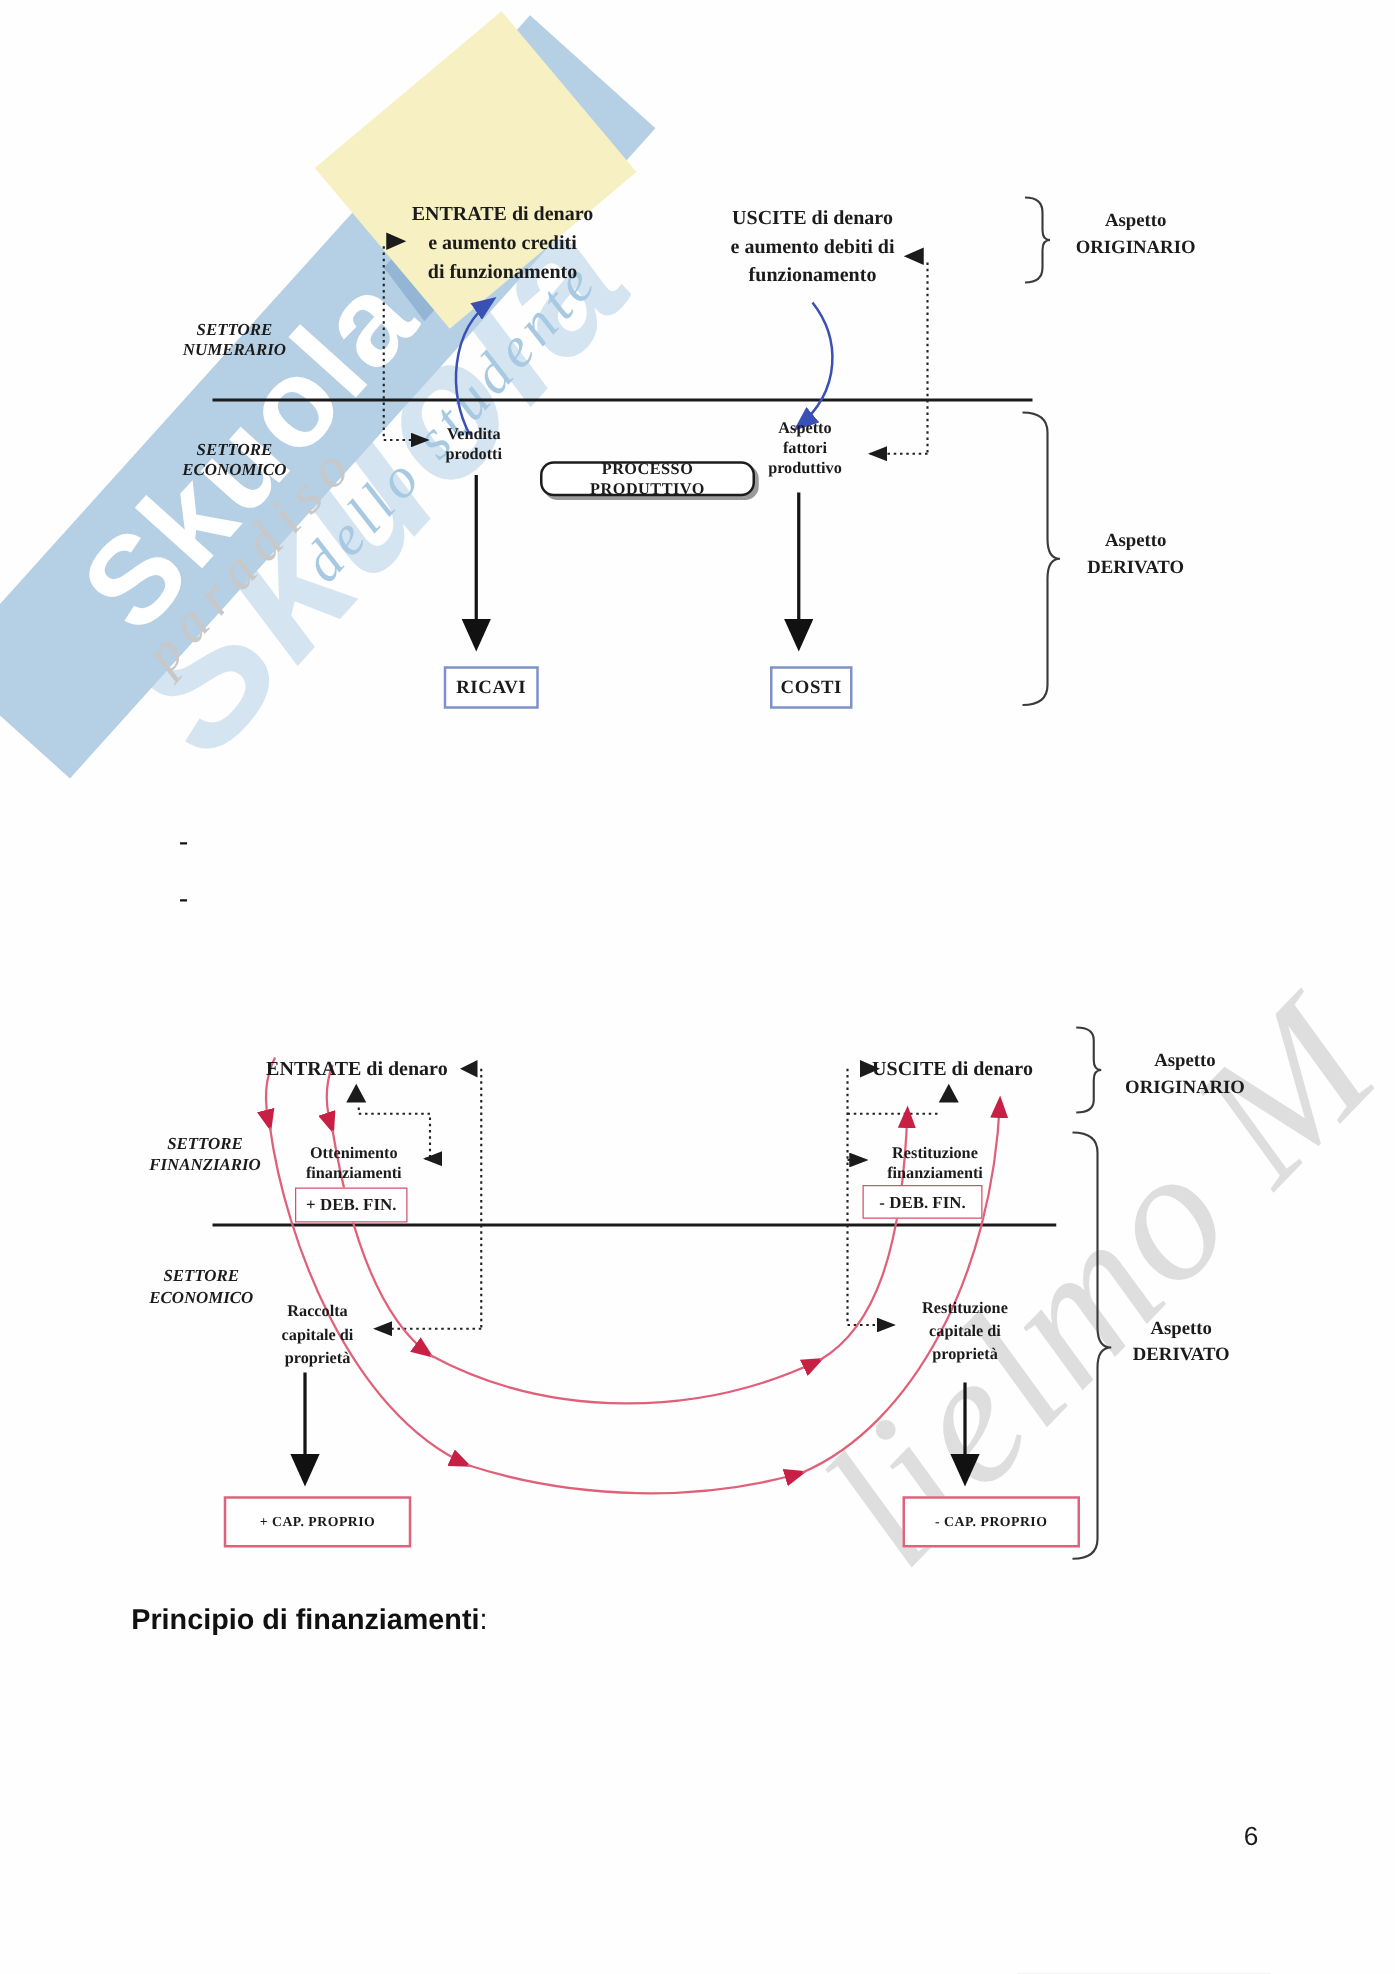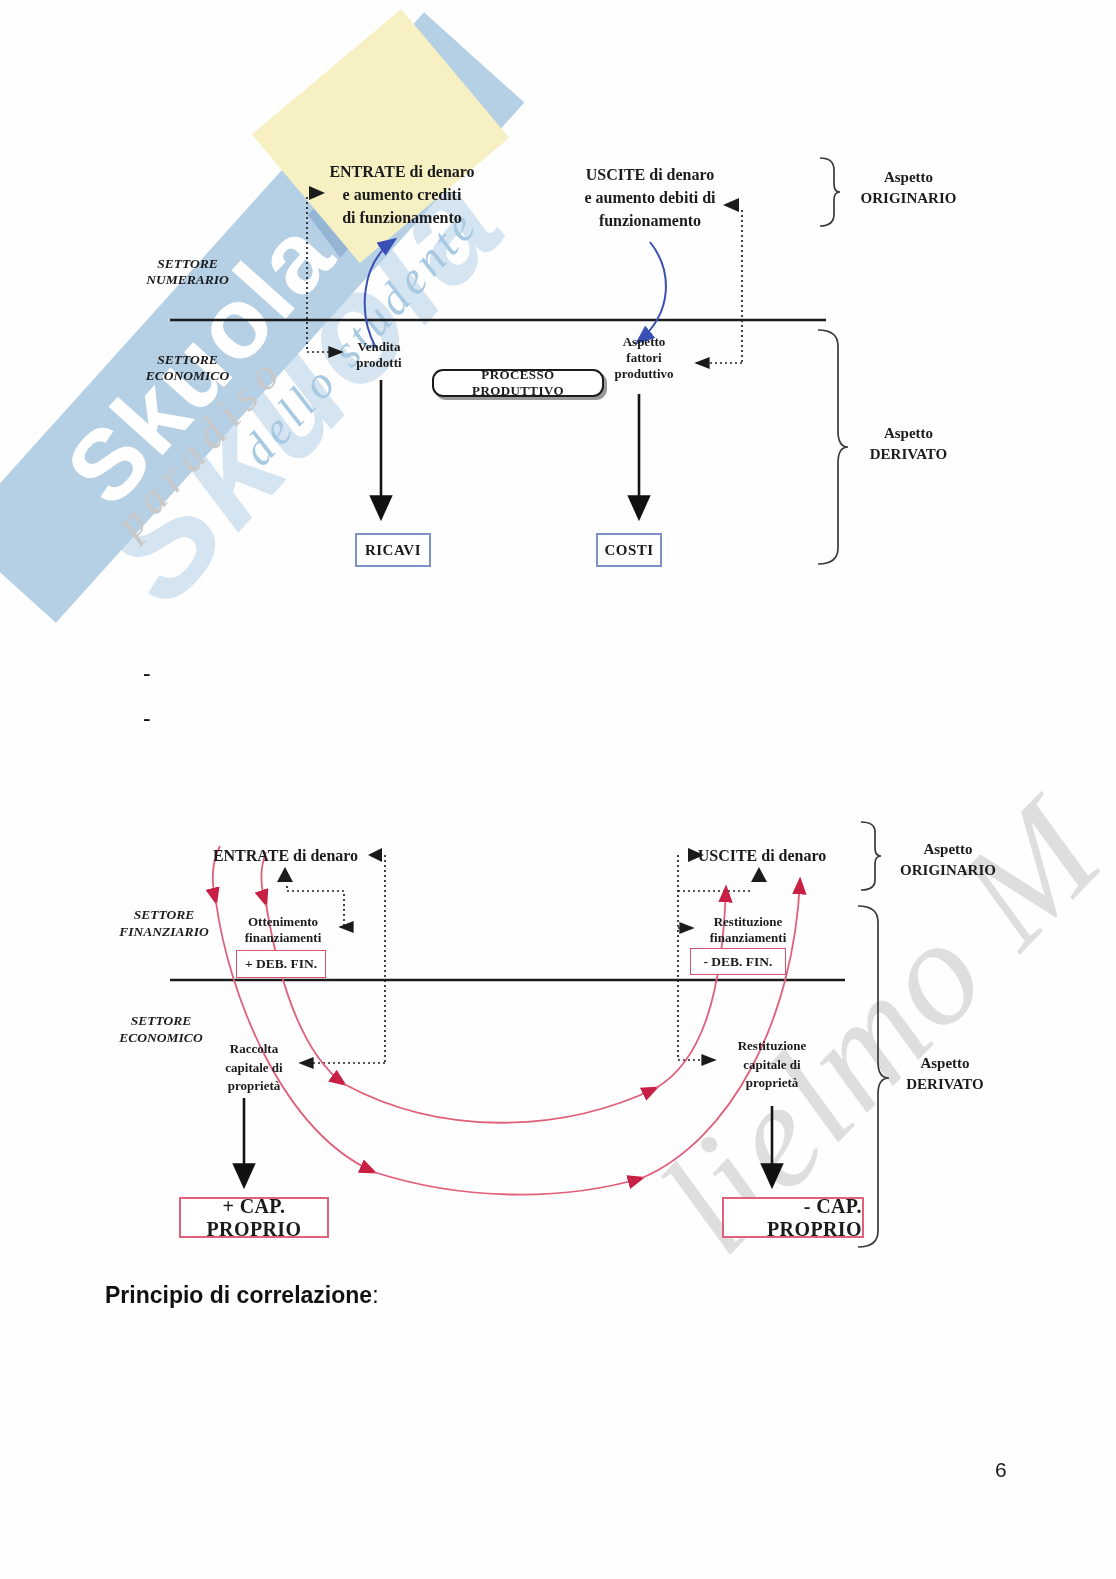--- a/index.html
+++ b/index.html
@@ -29,21 +29,21 @@
   .lbl span{display:block;}
   .it{font-style:italic;}
   .f16{font-size:16px;line-height:23px;}
   .f15{font-size:15px;line-height:21px;}
   .f13{font-size:13px;line-height:16px;}
   .box{position:absolute;z-index:2;background:#fff;display:flex;align-items:center;justify-content:center;
        font-weight:700;text-align:center;}
   .box-process{border:2px solid #1c1c1c;box-shadow:3px 3px 0 #9a9a9a;font-size:13px;letter-spacing:.4px;}
   .box-blue{border:2px solid #7d92c8;font-size:15px;letter-spacing:.5px;}
   .box-red-sm{border:1.6px solid #d5526e;font-size:13.5px;}
-  .box-red-lg{border:2.5px solid #e0617c;font-size:20px;letter-spacing:.4px;}
+  .box-red-lg{border:2.5px solid #e0617c;font-size:11px;letter-spacing:.4px;}
   
   .bodytxt{position:absolute;z-index:2;font-family:"Liberation Sans",sans-serif;font-size:23px;
            line-height:34px;color:#111;}
   .h-bold{font-weight:700;}
   .pagenum{position:absolute;z-index:2;font-family:"Liberation Sans",sans-serif;font-size:21px;}
 </style>
 </head>
 <body>
 
 <div class="page">
@@ -160,21 +160,21 @@
     <span>PROCESSO PRODUTTIVO</span>
   </div>
   <div class="lbl f13" style="left:608px;top:334px;width:72px;">
     <span>Aspetto</span>
       <span>fattori</span>
       <span>produttivo</span>
   </div>
   <div class="box box-blue" style="left:355px;top:533px;width:72px;height:30px;">
     <span>RICAVI</span>
   </div>
-  <div class="box box-blue" style="left:596px;top:533px;width:62px;height:30px;align-items:center;">
+  <div class="box box-blue" style="left:616px;top:533px;width:62px;height:30px;align-items:center;">
     <span>COSTI</span>
   </div>
   <div class="lbl f15" style="left:846px;top:167px;width:125px;">
     <span>Aspetto</span>
       <span>ORIGINARIO</span>
   </div>
   <div class="lbl f15" style="left:846px;top:423px;width:125px;">
     <span>Aspetto</span>
       <span>DERIVATO</span>
   </div>
@@ -229,17 +229,17 @@
   <div class="lbl f15" style="left:888px;top:839px;width:120px;">
     <span>Aspetto</span>
       <span>ORIGINARIO</span>
   </div>
   <div class="lbl f15" style="left:886px;top:1053px;width:118px;">
     <span>Aspetto</span>
       <span>DERIVATO</span>
   </div>
 
   <div class="bodytxt" style="left:105px;top:1278px;">
-    <span class="h-bold">Principio di correlazione</span><span>:</span>
+    <span class="h-bold">Principio di finanziamenti</span><span>:</span>
   </div>
 
   <div class="pagenum" style="left:995px;top:1458px;">6</div>
 </div>
 
 </body></html>

